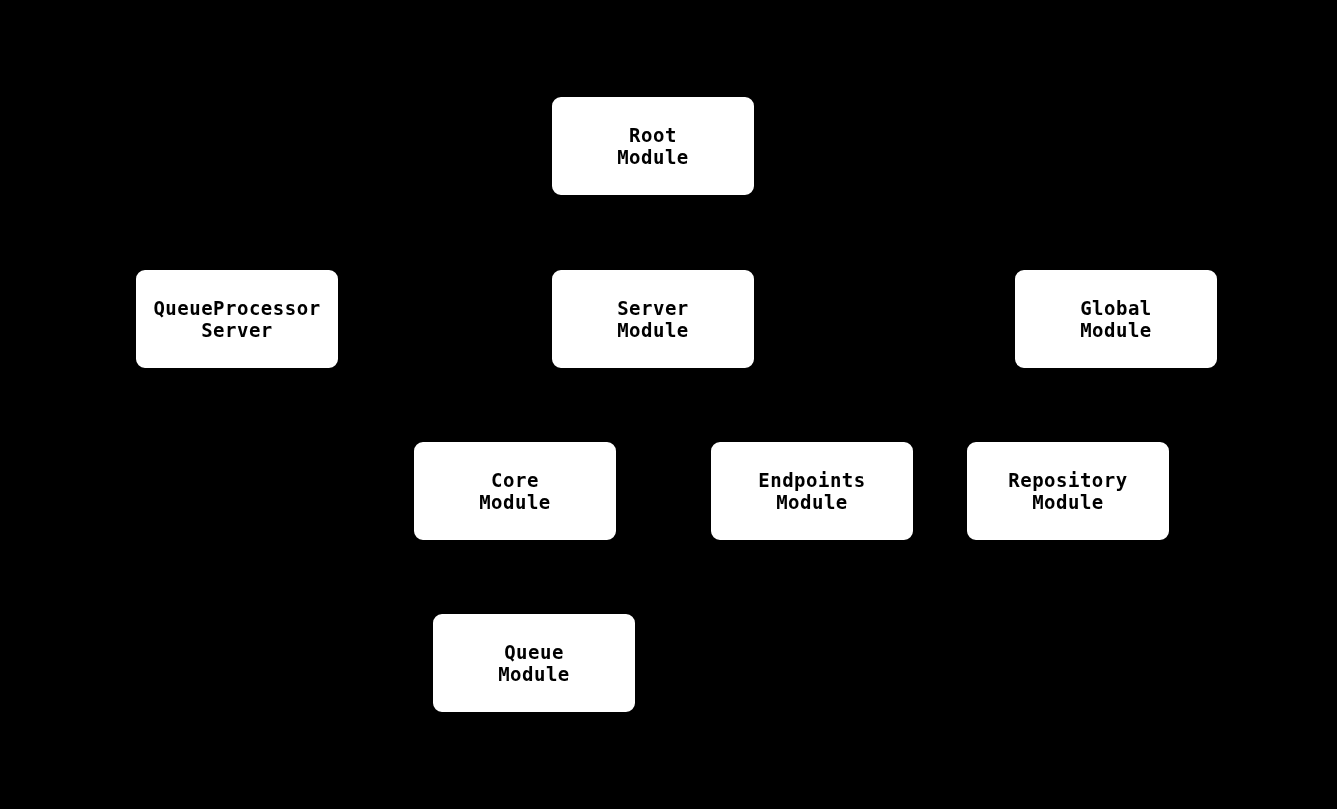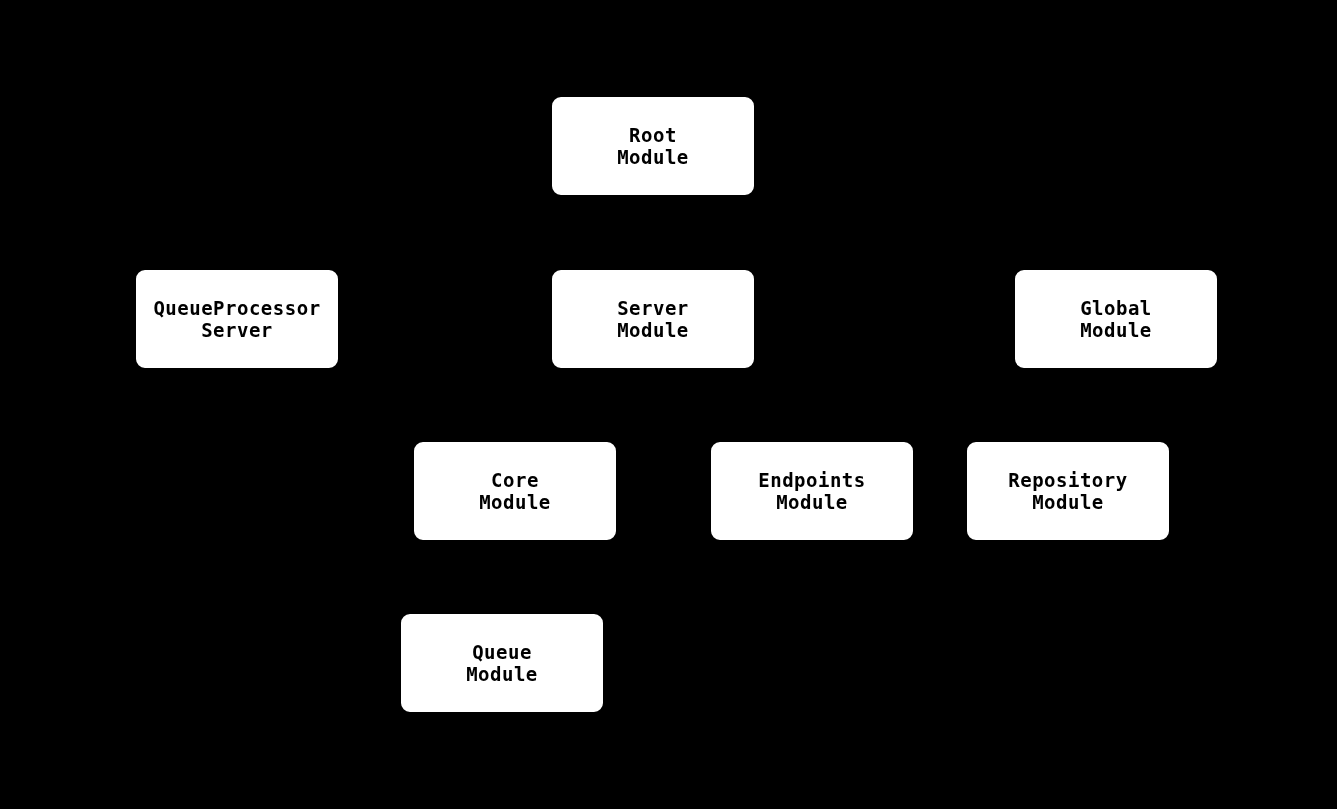--- a/index.html
+++ b/index.html
@@ -42,21 +42,21 @@
     letter-spacing: 0.5px;
   }
   
   #node-root          { left: 549px; top: 94px;  }
   #node-queueprocessor{ left: 133px; top: 267px; }
   #node-server        { left: 549px; top: 267px; text-align: center; }
   #node-global        { left: 1012px; top: 267px; }
   #node-core          { left: 411px; top: 439px; }
   #node-endpoints     { left: 708px; top: 439px; }
   #node-repository    { left: 964px; top: 439px; }
-  #node-queue         { left: 398px; top: 611px; }
+  #node-queue         { left: 430px; top: 611px; }
 </style>
 </head>
 <body>
 
 <div id="canvas">
 
   <svg id="edge-layer" viewBox="0 0 1337 809" xmlns="http://www.w3.org/2000/svg">
     <defs>
       <marker id="arrowhead" markerUnits="userSpaceOnUse" viewBox="0 0 14 22" markerWidth="14" markerHeight="22" refX="13" refY="11" orient="auto">
         <path d="M0,0 L14,11 L0,22 Z" fill="#000000"></path>

